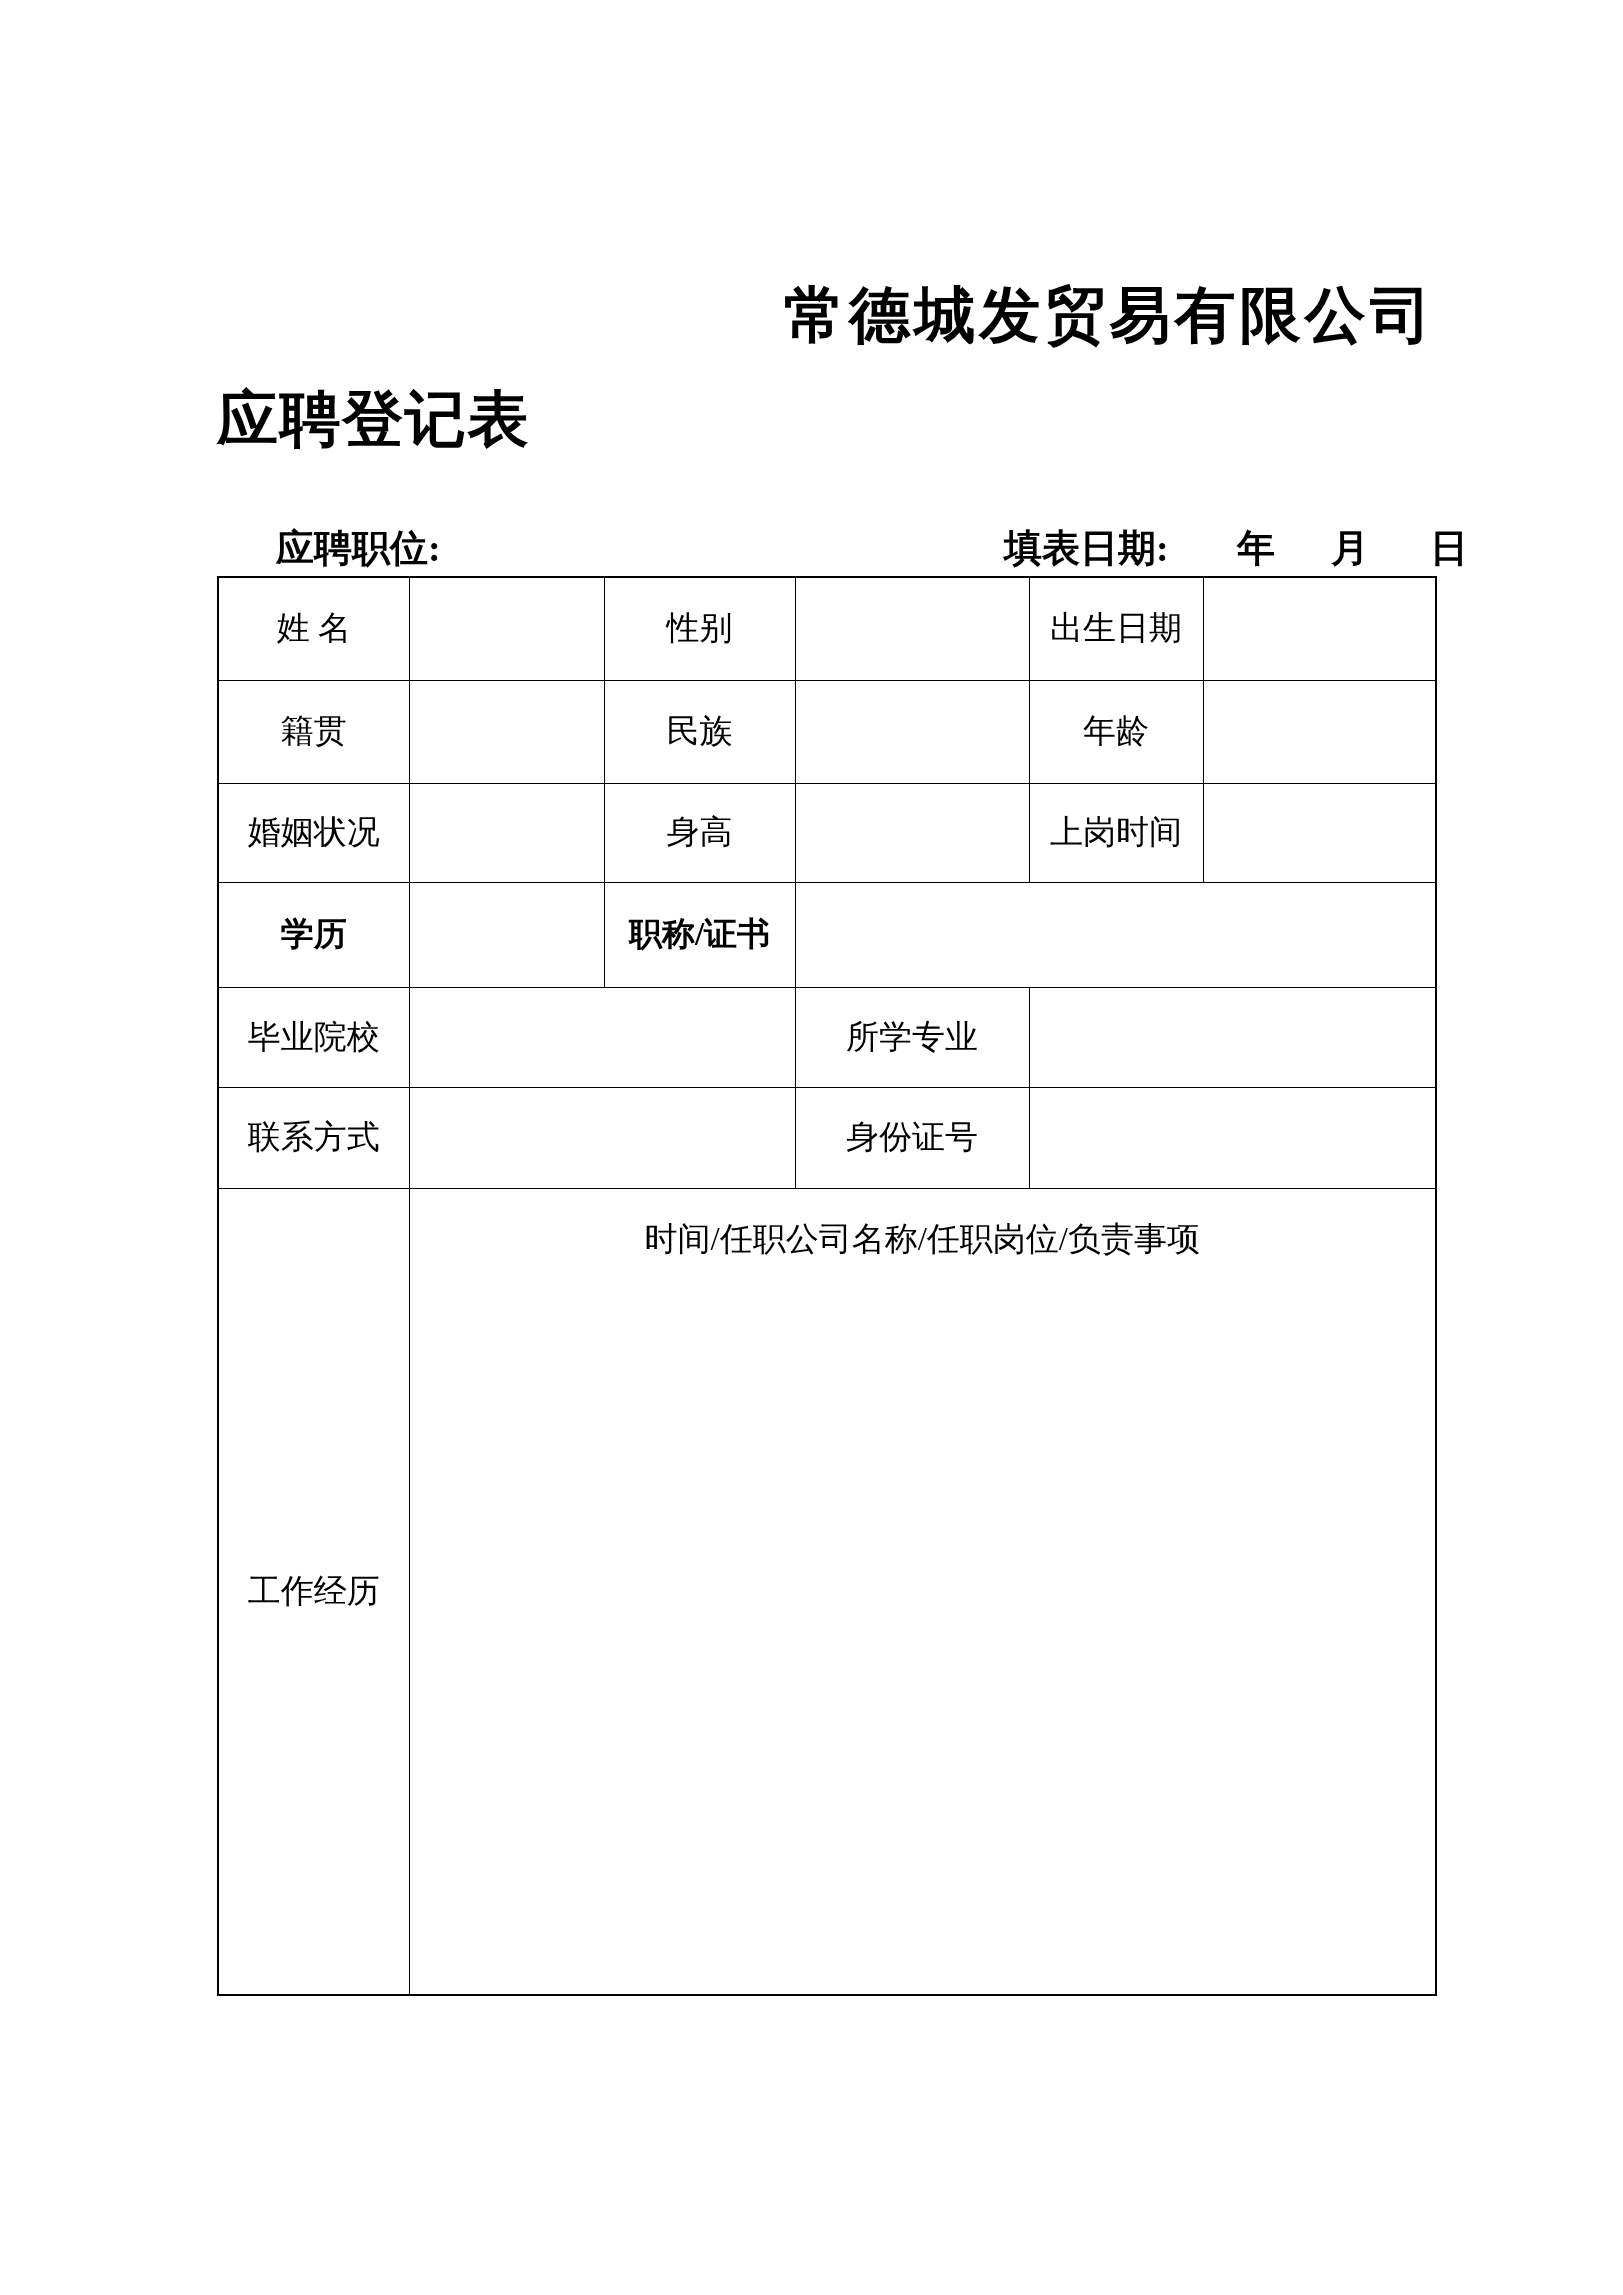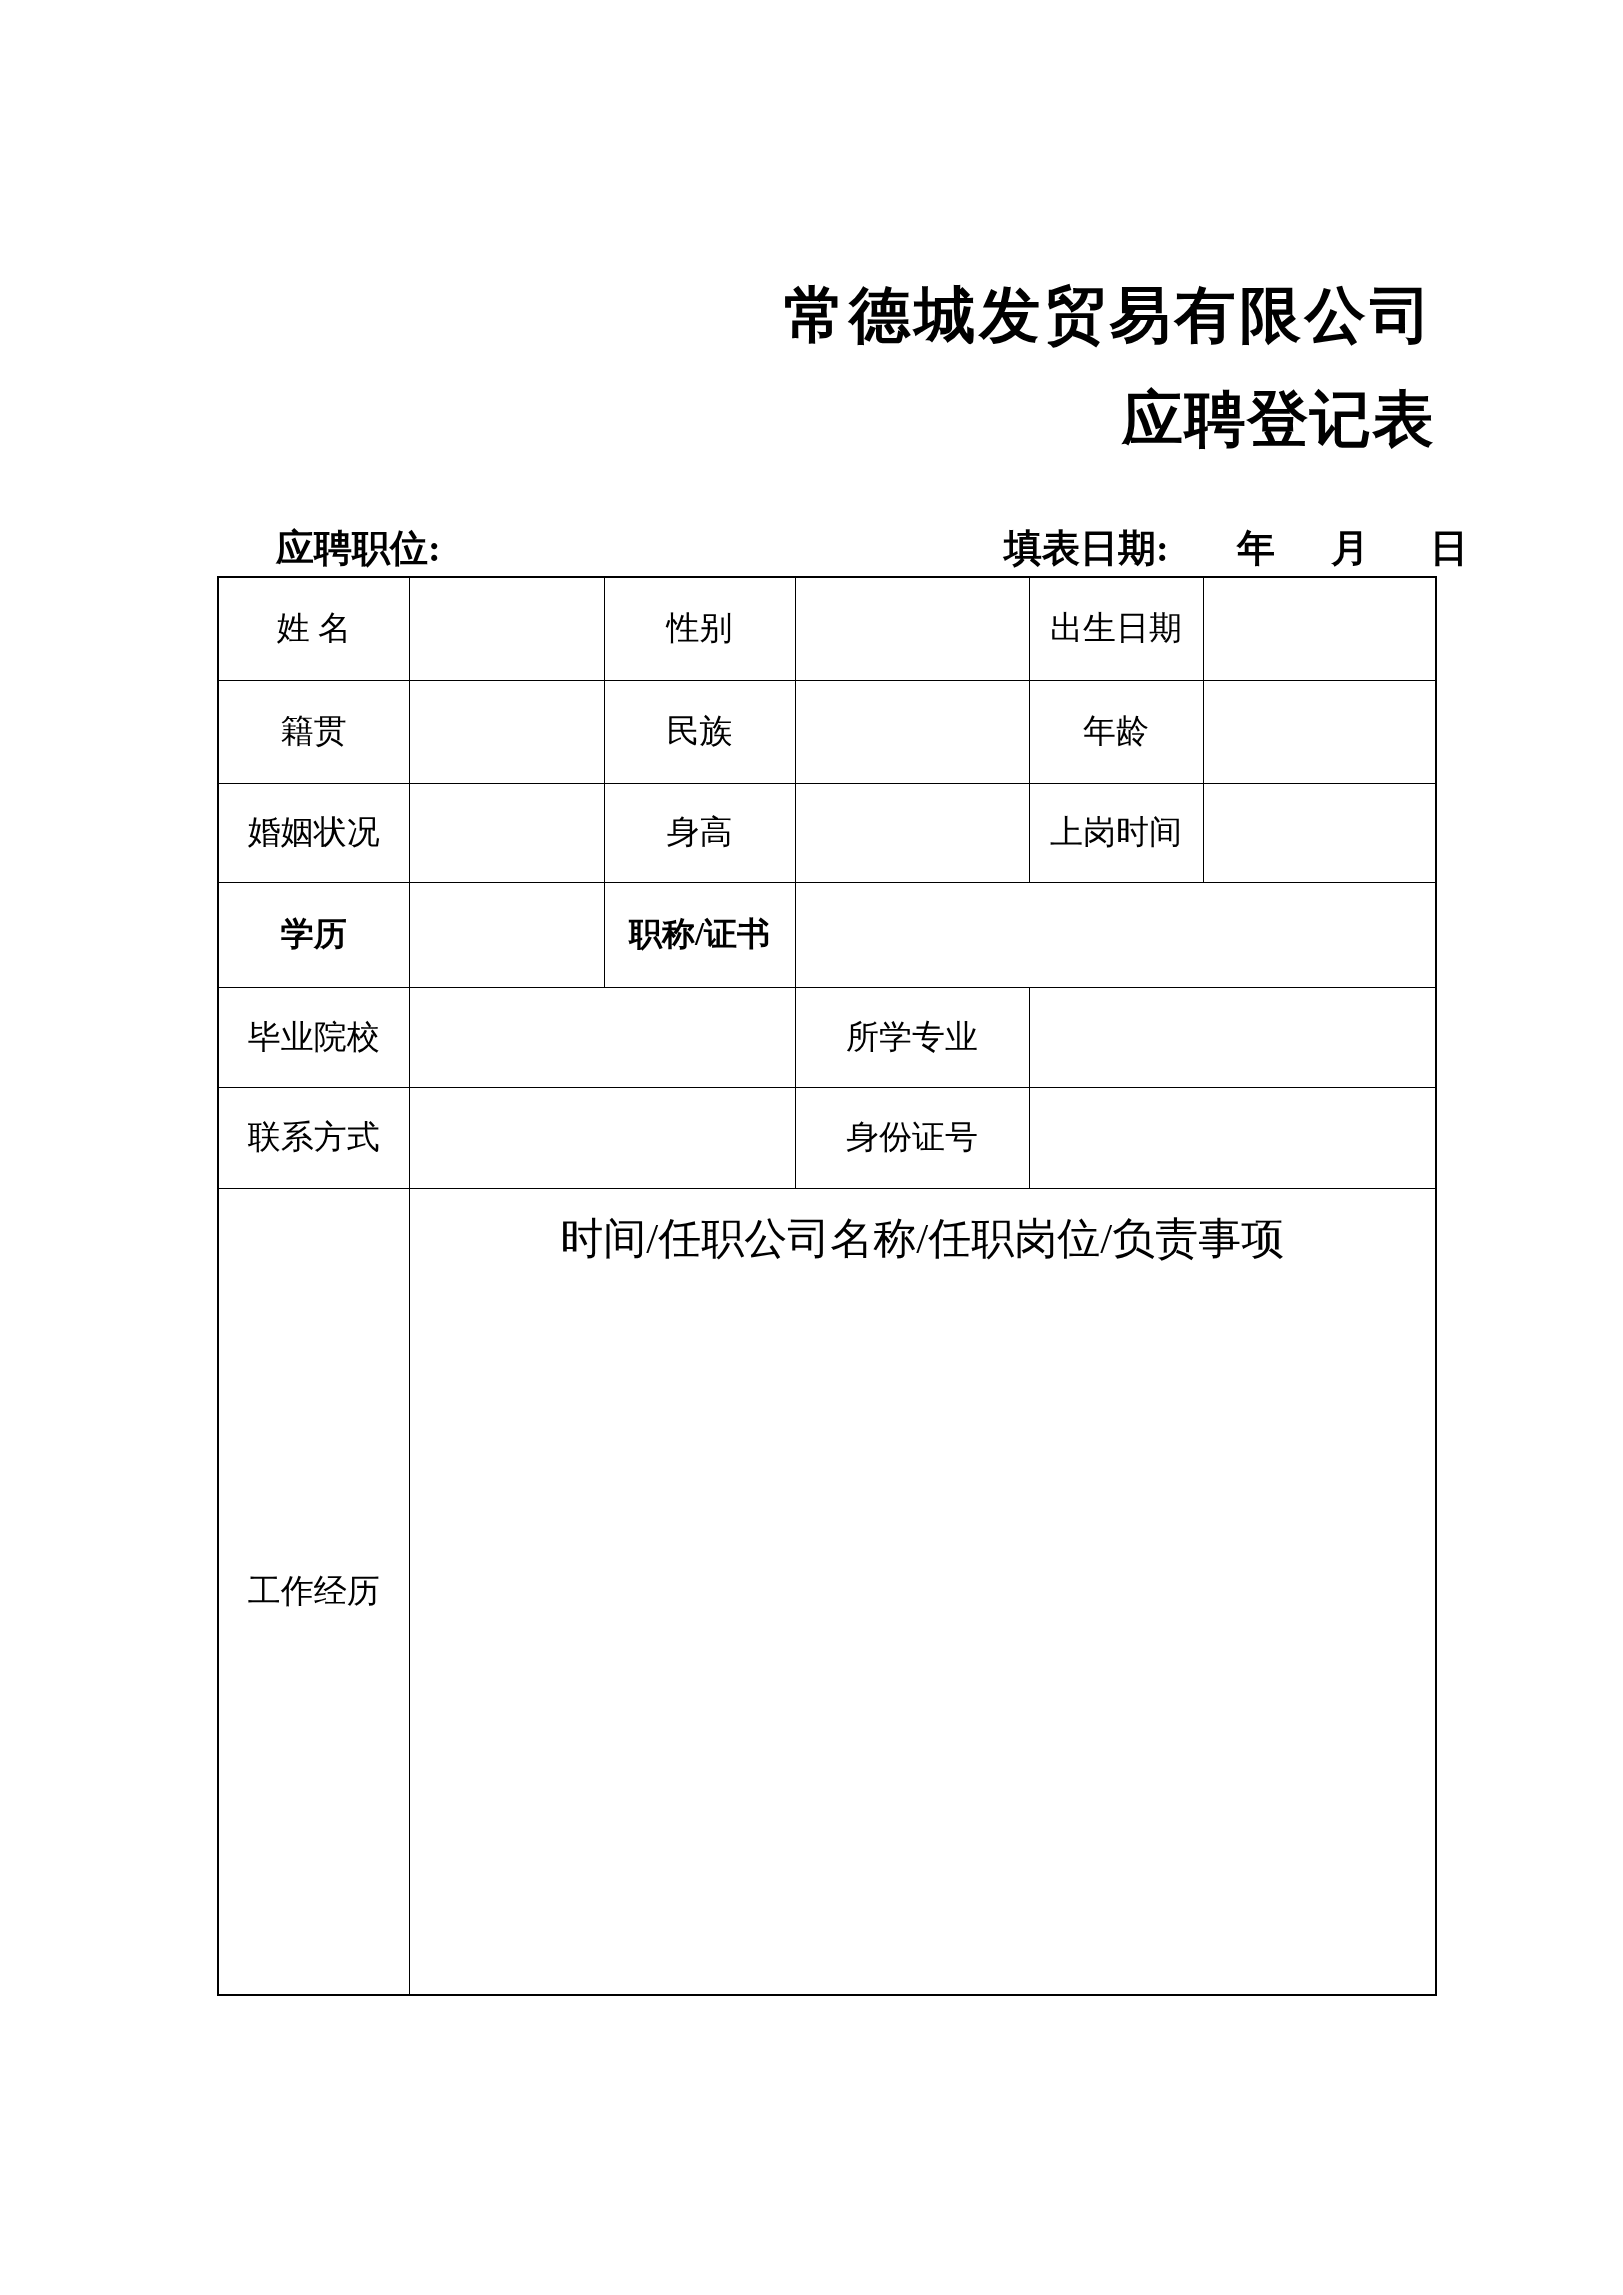--- a/index.html
+++ b/index.html
@@ -22,21 +22,21 @@
     font-weight: bold;
     line-height: 1;
     letter-spacing: 4.1px;
     white-space: nowrap;
   }
   .doc-subtitle {
     position: absolute;
     top: 389px;
     left: 217px;
     width: 1218px;
-    text-align: right;
+    text-align: left;
     font-size: 61px;
     font-weight: bold;
     line-height: 1;
     letter-spacing: 1.6px;
     white-space: nowrap;
   }
   .meta-line {
     position: absolute;
     top: 515px;
     left: 217px;
@@ -81,21 +81,21 @@
   tr.r5 { height: 100px; }
   tr.r6 { height: 101px; }
   tr.r7 { height: 807px; }
   td.lbl { letter-spacing: 0; }
   td.work {
     vertical-align: top;
     text-align: left;
     padding: 9.8px 16.4px 0 18px;
   }
   .work-header {
-    font-size: 43px;
+    font-size: 33px;
     line-height: 38px;
     white-space: nowrap;
   }
   .work-fill { width: 100%; height: 704px; }
 </style>
 </head>
 <body>
 
 <div class="page">
 

